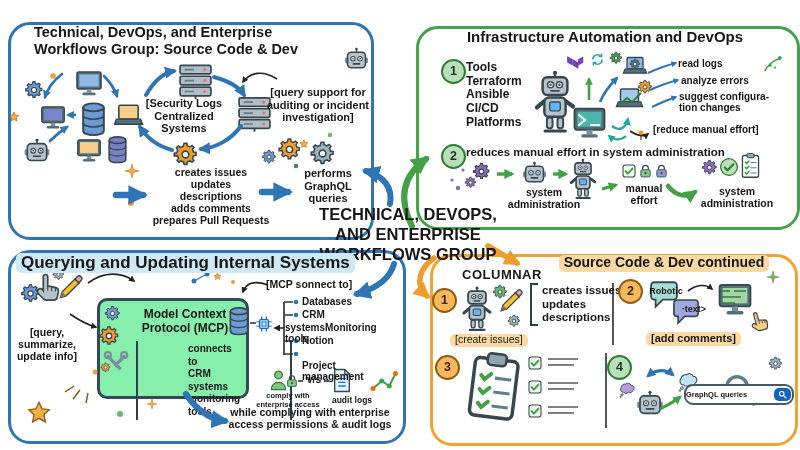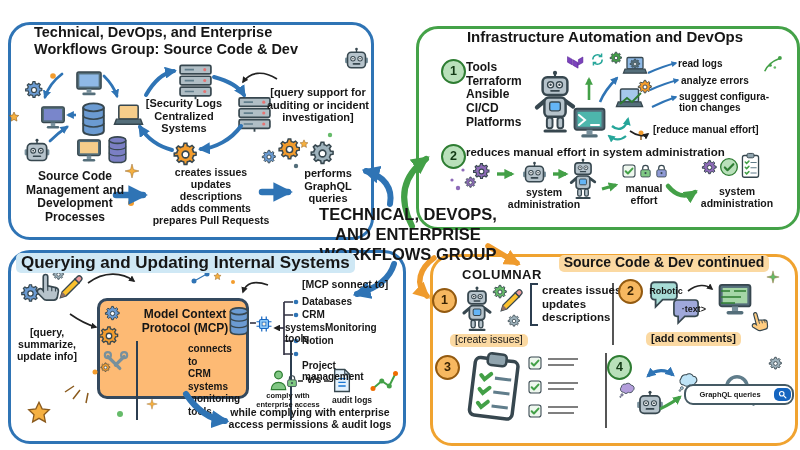--- a/index.html
+++ b/index.html
@@ -15,34 +15,34 @@
   .tl{text-align:left;}
   .hl{display:inline-block;border-radius:5px;padding:0px 5px 1px 5px;}
   .hl-blue{background:#cfe8f5;}
   .hl-orange{background:#fbd9a2;}
   .badge{position:absolute;z-index:3;width:21px;height:21px;border-radius:50%;
          display:flex;align-items:center;justify-content:center;
          font-weight:800;font-size:12.5px;line-height:1;}
   .badge-orange{background:#f7b860;border:2.5px solid #935a10;color:#3a2404;}
   .badge-green{background:#b9e0ba;border:2.5px solid #2e7d32;color:#133a15;}
   .mcpbox{position:absolute;left:97px;top:298px;width:146px;height:95px;z-index:1;
-          background:#fdba74;border:3px solid #34495e;border-radius:10px;}
+          background:#86efac;border:3px solid #34495e;border-radius:10px;}
   .mcpbox .t{z-index:2;}
   .sub{position:absolute;left:36px;top:40px;width:104px;display:flex;align-items:stretch;z-index:2;gap:48px;}
   .br{width:6px;border-top:2.5px solid #2c3e50;border-bottom:2.5px solid #2c3e50;}
   .br.l{border-left:2.5px solid #2c3e50;}
   .br.r{border-right:2.5px solid #2c3e50;}
   .sub .txt{flex:1;font-weight:700;font-size:10px;line-height:1.25;padding:2px 2px;
             white-space:pre-line;text-align:left;color:#161616;}
   .brkt-row{position:absolute;z-index:2;display:flex;align-items:stretch;}
   .brkt-row .txt{font-weight:700;font-size:11.5px;line-height:1.18;padding:1px 4px;
                  white-space:pre-line;text-align:left;color:#161616;}
   .searchbar{position:absolute;left:684px;top:384px;width:106px;height:17px;z-index:2;
              display:flex;align-items:center;background:#fff;border:2px solid #455a64;border-radius:9px;}
-  .searchbar .q{flex:1;font-size:7.5px;font-weight:700;text-align:center;color:#161616;}
+  .searchbar .q{flex:1;font-size:7.5px;font-weight:700;color:#161616;}
   .searchbar .btn{width:17px;height:13px;margin-right:1px;background:#1565c0;border-radius:5px;
                   display:flex;align-items:center;justify-content:center;}
 </style>
 </head>
 <body>
 
 <div class="canvas">
 
   <div class="panel p-blue" style="left:8px;top:22px;width:360px;height:212px;"></div>
   <div class="panel p-green" style="left:416px;top:26px;width:378px;height:198px;"></div>
@@ -391,24 +391,20 @@
   </svg>
 
   <div class="t tl" style="left:34px;top:24px;width:316px;font-size:14.5px;font-weight:800;">Technical, DevOps, and Enterprise
 Workflows Group: Source Code &amp; Dev</div>
   <div class="t" style="left:138px;top:97px;width:92px;font-size:11px;">[Security Logs
 Centralized
 Systems</div>
   <div class="t" style="left:258px;top:86px;width:120px;font-size:11px;">[query support for
 auditing or incident
 investigation]</div>
-  <div class="t" style="left:20px;top:170px;width:110px;font-size:12px;">Source Code
-Management and
-Development
-Processes</div>
   <div class="t" style="left:146px;top:167px;width:130px;font-size:10.5px;">creates issues
 updates
 descriptions
 adds comments
 prepares Pull Requests</div>
   <div class="t" style="left:290px;top:167px;width:76px;font-size:11px;">performs
 GraphQL
 queries</div>
 
   <div class="t" style="left:313px;top:205px;width:190px;font-size:16.5px;font-weight:900;line-height:1.2;text-align:center;">TECHNICAL, DEVOPS,
@@ -437,21 +433,21 @@
 administration</div>
   <div class="t" style="left:614px;top:183px;width:60px;font-size:10.5px;">manual
 effort</div>
   <div class="t" style="left:688px;top:186px;width:98px;font-size:10.5px;">system
 administration</div>
 
   <div class="t tl" style="left:16px;top:253px;"><span class="hl hl-blue" style="font-size:17px;font-weight:800;">Querying and Updating Internal Systems</span></div>
   <div class="t" style="left:6px;top:327px;width:82px;font-size:10.5px;">[query,
 summarize,
 update info]</div>
-  <div class="t tl" style="left:266px;top:279px;width:100px;font-size:10.5px;margin-left:36px;">[MCP sonnect to]</div>
+  <div class="t tl" style="left:266px;top:279px;width:100px;font-size:10.5px;">[MCP sonnect to]</div>
   <div class="t tl" style="left:302px;top:296px;width:90px;font-size:10px;">Databases</div>
   <div class="t tl" style="left:302px;top:309px;width:90px;font-size:10px;">CRM</div>
   <div class="t tl" style="left:285px;top:322px;width:114px;font-size:10px;">systemsMonitoring tools</div>
   <div class="t tl" style="left:302px;top:335px;width:90px;font-size:10px;">Notion</div>
   <div class="t tl" style="left:302px;top:360px;width:98px;font-size:10px;">Project management</div>
   <div class="t" style="left:250px;top:392px;width:76px;font-size:7.5px;">comply with
 enterprise access</div>
   <div class="t" style="left:303px;top:374px;width:22px;font-size:10.5px;">v/s</div>
   <div class="t" style="left:326px;top:396px;width:52px;font-size:8.5px;">audit logs</div>
   <div class="t" style="left:226px;top:407px;width:168px;font-size:10.5px;">while complying with enterprise

